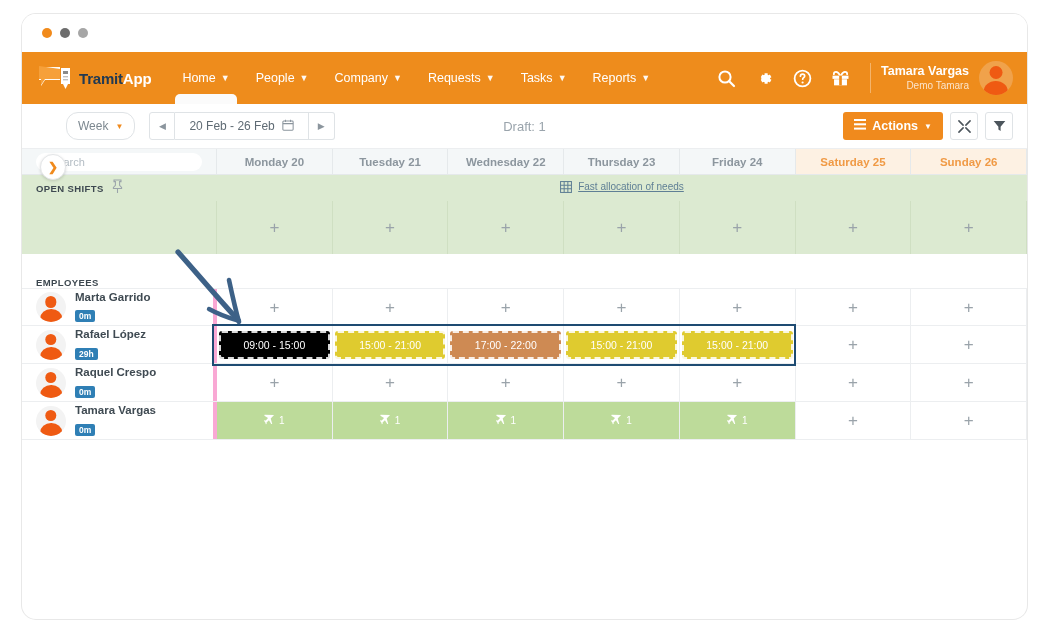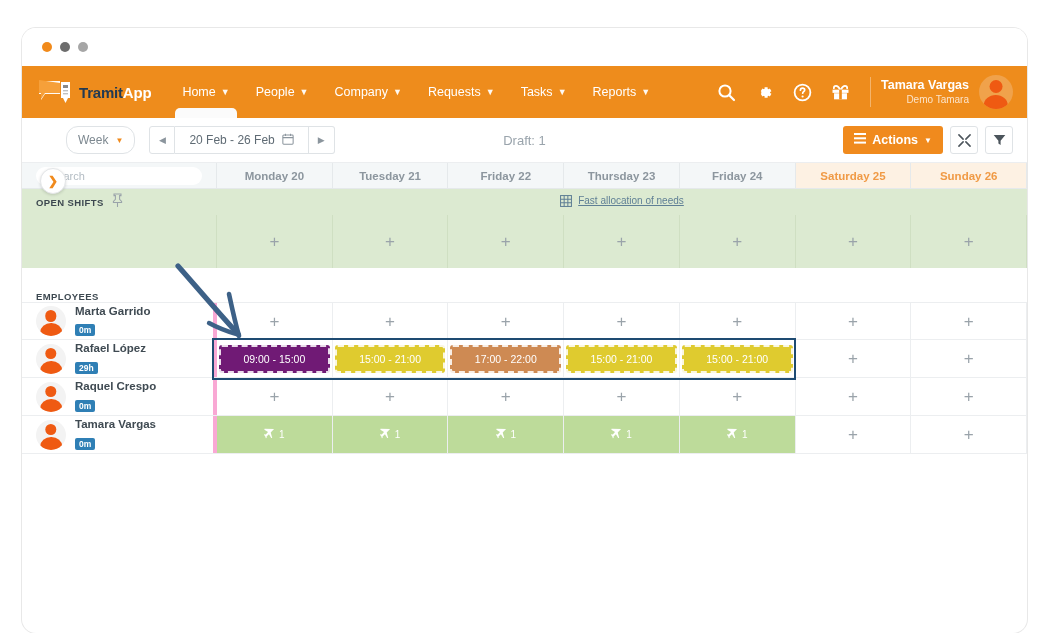--- a/index.html
+++ b/index.html
@@ -6,21 +6,21 @@
   html, body {
     width: 1061px; height: 633px;
     background: #ffffff;
     font-family: "Liberation Sans", sans-serif;
     overflow: hidden;
   }
 
   
   #frame {
     position: absolute;
-    left: 22px; top: 28px;
+    left: 22px; top: 14px;
     width: 1005px; height: 605px;
     background: #ffffff;
     border-radius: 14px;
     overflow: hidden;
     box-shadow: 0 0 0 1px #e8e8e8;
   }
 
   
   #titlebar {
     height: 38px; width: 100%;
@@ -244,21 +244,21 @@
 
   
   .shift {
     width: calc(100% - 4px); height: 28px;
     border-radius: 3px;
     border: 2px dashed rgba(255,255,255,.85);
     display: flex; align-items: center; justify-content: center;
     color: #ffffff; font-size: 10.5px;
     white-space: nowrap;
   }
-  .shift.blue  { background: #701a75; }
+  .shift.blue  { background: #000000; }
   .shift.yellow{ background: #dfcb2f; }
   .shift.brown { background: #ce8a53; }
 
   
   .absence {
     width: 100%; height: 100%;
     background: #bddb9a;
     display: flex; align-items: center; justify-content: center;
     gap: 4px; color: #ffffff; font-size: 10px;
   }
@@ -423,21 +423,21 @@
   </div>
 
   <div id="grid">
 
     <div class="row" id="head-row">
       <div class="cell-name">
         <div id="search-box">Search</div>
       </div>
       <div class="cell-day">Monday 20</div>
       <div class="cell-day">Tuesday 21</div>
-      <div class="cell-day">Friday 22</div>
+      <div class="cell-day">Wednesday 22</div>
       <div class="cell-day">Thursday 23</div>
       <div class="cell-day">Friday 24</div>
       <div class="cell-day weekend">Saturday 25</div>
       <div class="cell-day weekend">Sunday 26</div>
     </div>
 
     <div class="row" id="open-label-row">
       <div class="cell-name">
         <span class="section-title">OPEN SHIFTS</span>
         <span>

